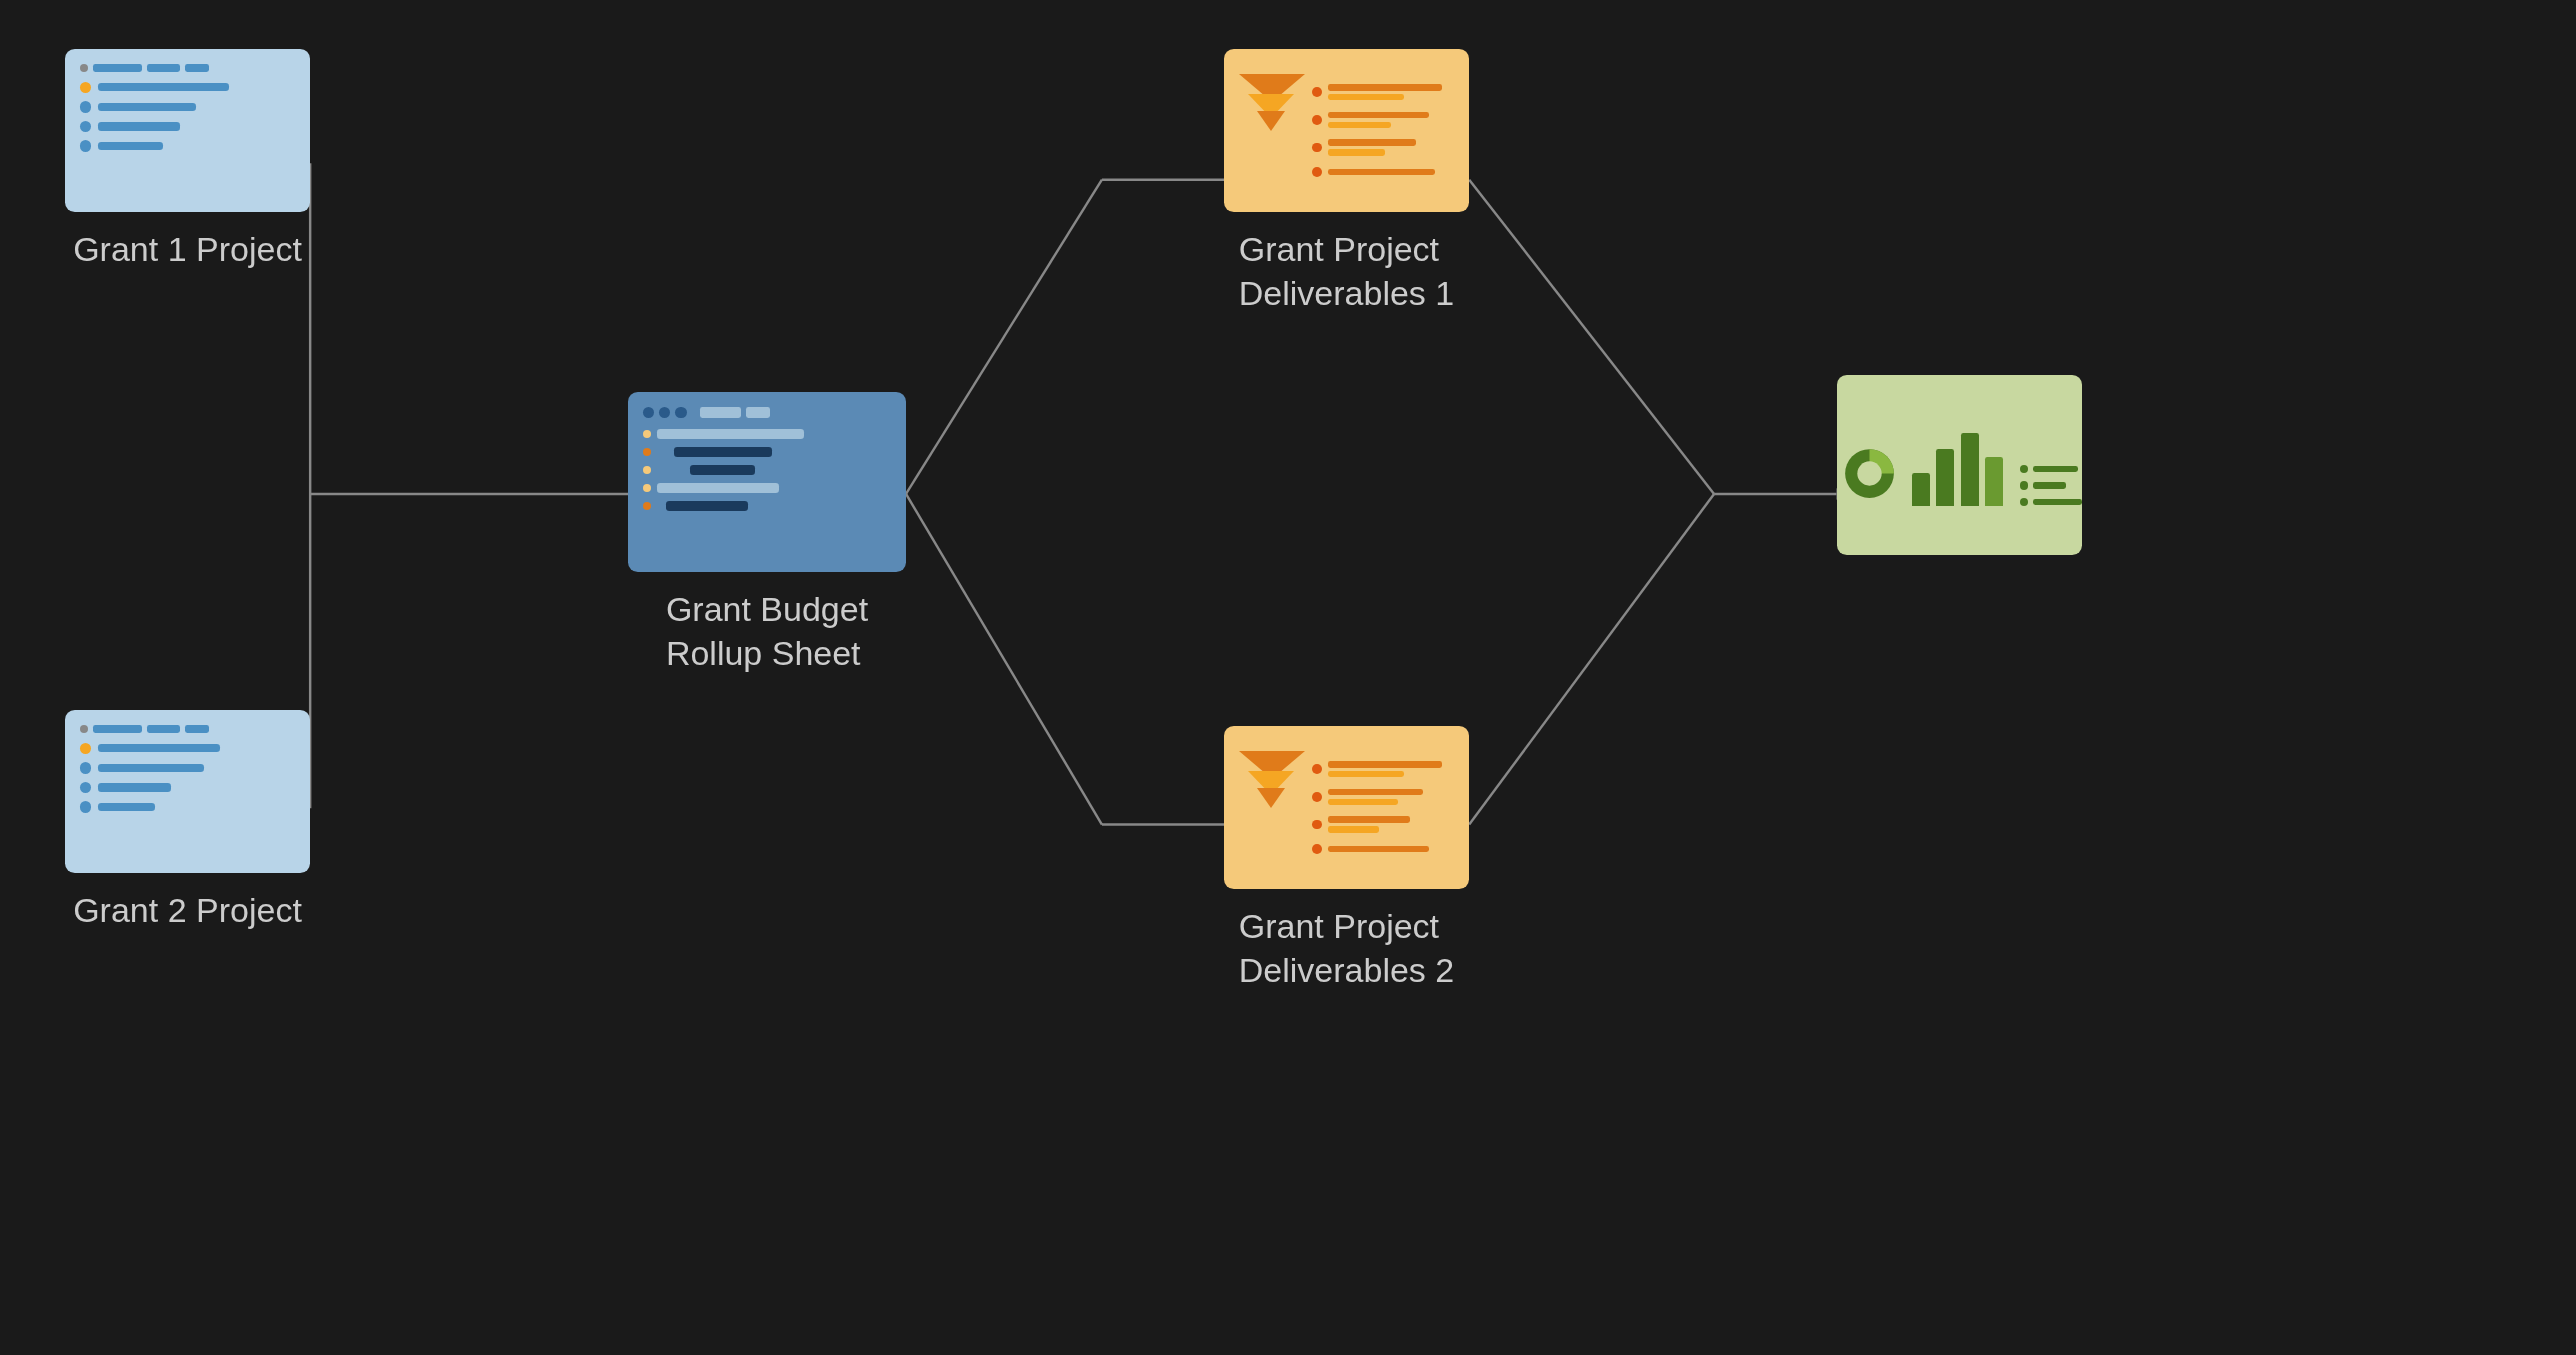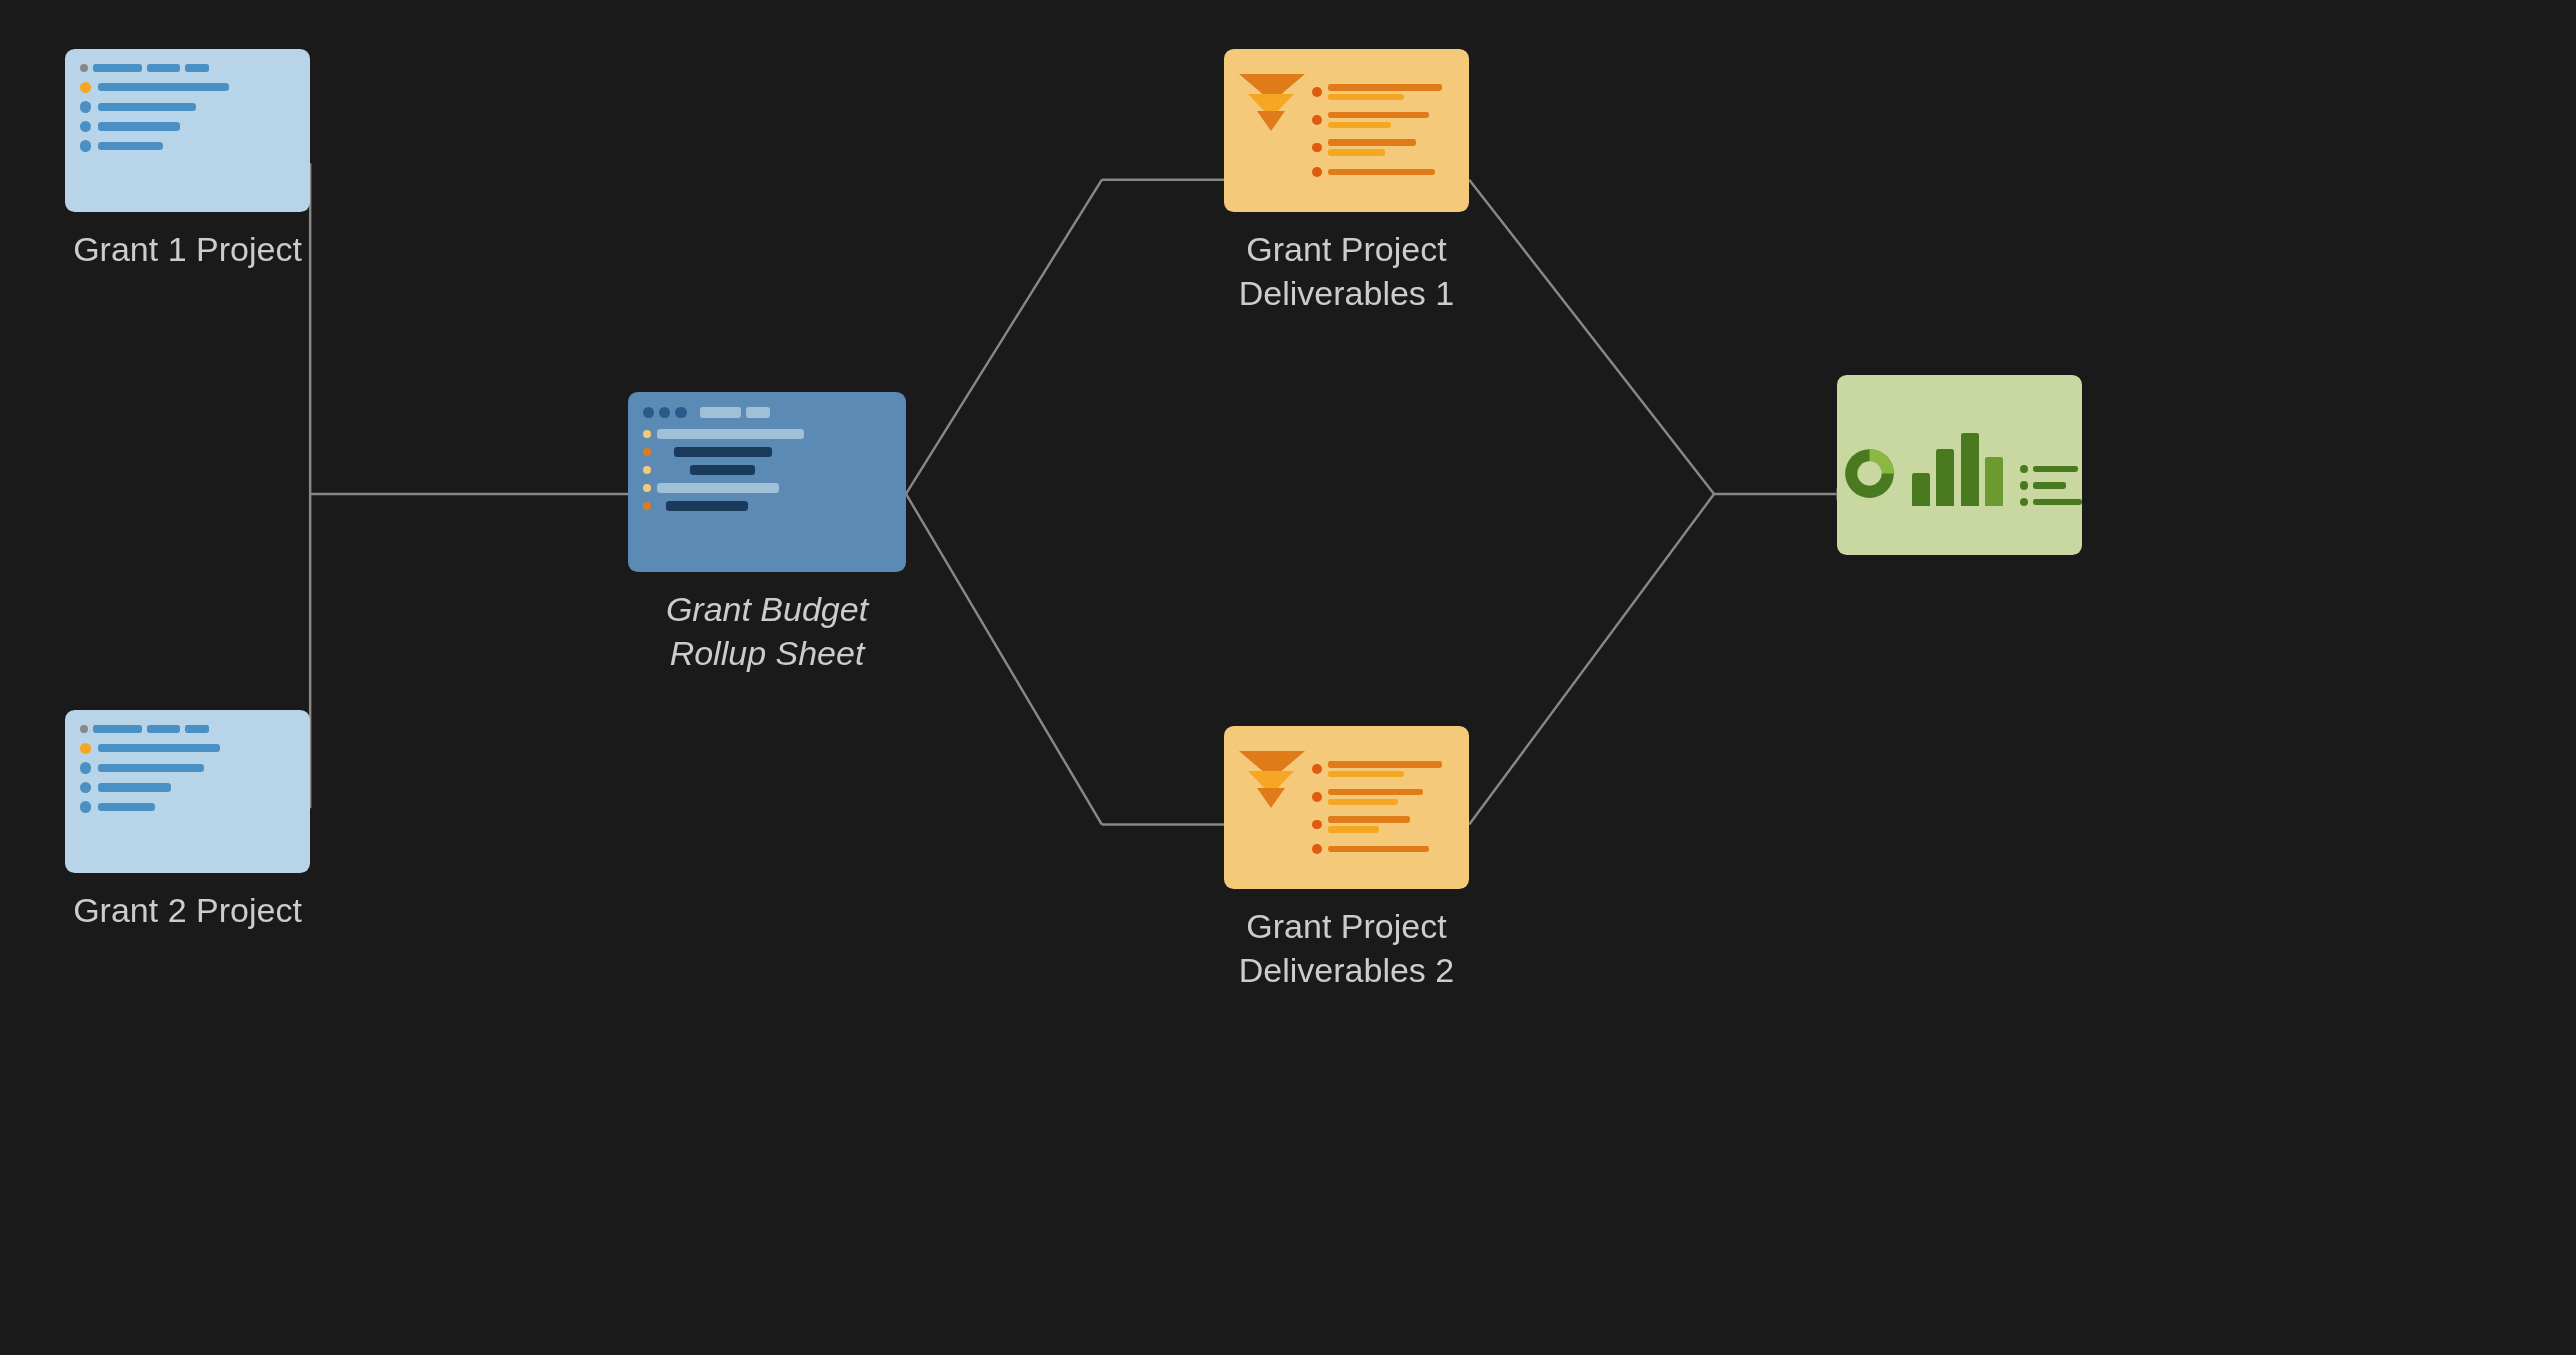--- a/index.html
+++ b/index.html
@@ -28,21 +28,21 @@
     .node {
       position: absolute;
       display: flex;
       flex-direction: column;
       align-items: center;
     }
 
     .node-label {
       color: #cccccc;
       font-size: 34px;
-      text-align: center;
+      text-align: left;
       margin-top: 14.7px;
       line-height: 1.3;
     }
 
     
     .card-blue {
       width: 245px;
       height: 163px;
       background: #b8d4e8;
       border-radius: 9.8px;
@@ -335,21 +335,21 @@
         </div>
         <div class="line">
           <div class="dot" style="background:#4a90c4;"></div>
           <div class="bar" style="width:57px;"></div>
         </div>
       </div>
     </div>
     <div class="node-label">Grant 2 Project</div>
   </div>
 
-  <div class="node" style="left:628px; top:392px;font-style:italic;">
+  <div class="node" style="left:628px; top:392px;">
     <div class="card-budget">
       <div class="top-dots">
         <span></span>
           <span></span>
           <span></span>
         <span style="background:#a0c0d8; width:41px; height:11.4px; border-radius:2.4px; margin-left:8.2px;"></span>
         <span style="background:#a0c0d8; width:24.5px; height:11.4px; border-radius:2.4px;"></span>
       </div>
       <div class="gantt-lines">
         <div class="gantt-row">

